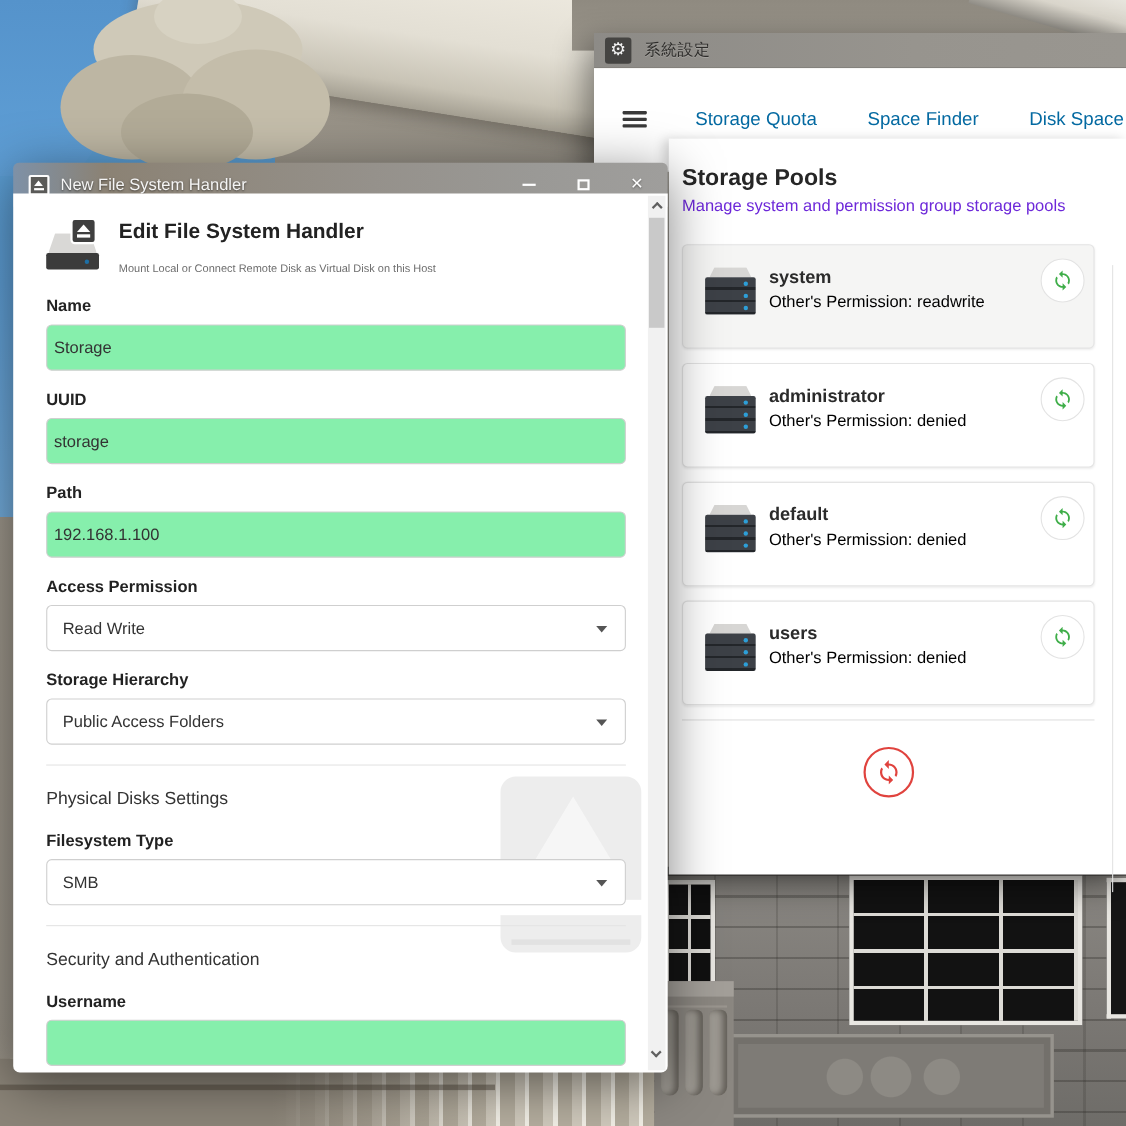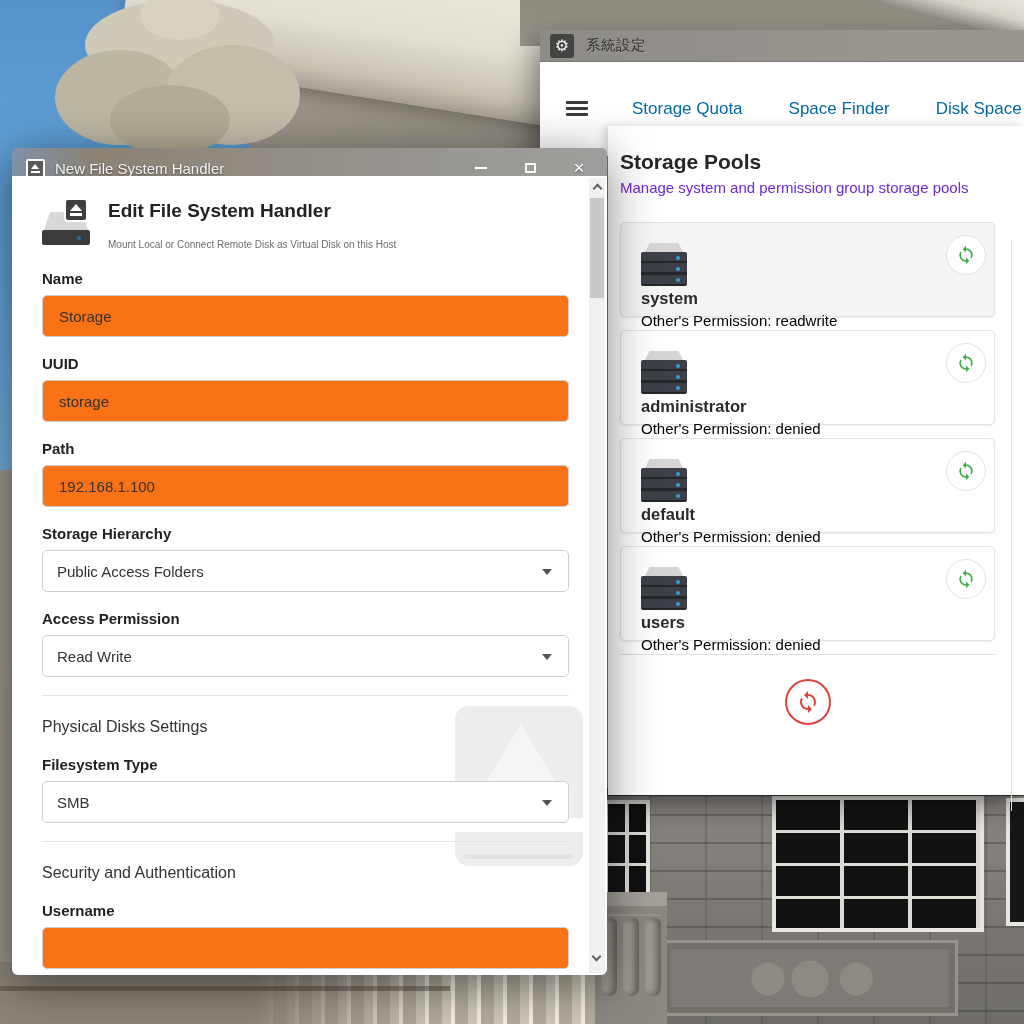--- a/index.html
+++ b/index.html
@@ -83,21 +83,21 @@
   .s-tabs { display:flex; margin-left:44px; gap:46px; }
   .s-tab { font-size:17px; color:#0369a1; white-space:nowrap; cursor:pointer; }
   .s-content { left:68px; top:96px; width:416px; height:669px; background:#ffffff;
     box-shadow:-4px 0 10px rgba(0,0,0,.18); padding:24px 0 0 12px; }
   .s-head { font-size:21px; font-weight:bold; color:#262626; }
   .s-sub { font-size:15px; color:#6d28d9; margin-top:5px; }
   .pool-list { margin-top:26px; width:375px; }
   .pool-card { position:relative; width:375px; height:95px; background:#ffffff;
     border:1px solid #e4e4e4; border-radius:5px; margin-bottom:13px;
     box-shadow:0 1px 2px rgba(0,0,0,.07); display:flex; align-items:flex-start;
-    padding:20px 12px 0 20px; cursor:pointer;flex-direction:column; }
+    padding:20px 12px 0 20px; cursor:pointer; }
   .pool-card.selected { background:#f5f5f4; }
   .rack { width:46px; height:44px; position:relative; flex:0 0 46px; margin-right:12px; }
   .rack .top { position:absolute; left:4px; top:0; width:38px; height:9px; background:#d7d6d4;
     clip-path:polygon(12% 0,88% 0,100% 100%,0 100%); }
   .rack .bodyy { position:absolute; left:0; top:9px; width:46px; height:34px; border-radius:2px;
     background:repeating-linear-gradient(180deg,#3d4147 0 9px,#23262a 9px 11.3px); }
   .rack .dot { position:absolute; right:7px; top:13px; width:4px; height:4px; border-radius:50%;
     background:#2d9fd8; box-shadow:0 11px 0 #2d9fd8, 0 22px 0 #2d9fd8; }
   .pool-text { padding-top:0; }
   .pool-name { font-size:16.5px; font-weight:bold; color:#2b2b2b; }
@@ -161,21 +161,21 @@
     border-radius:4px; border:2px solid #fff; }
   .drive-ico .badge::before { content:""; position:absolute; left:4px; top:4px;
     border-left:6px solid transparent; border-right:6px solid transparent; border-bottom:7px solid #fff; }
   .drive-ico .badge::after { content:""; position:absolute; left:4px; top:13px; width:12px; height:2.5px;
     background:#fff; }
   .d-h-title { font-size:19px; font-weight:bold; color:#222; padding-top:2px; }
   .d-h-sub { font-size:10px; color:#6d6d6d; margin-top:17px; }
   .field { margin-bottom:18px; }
   .field label { display:block; font-size:15px; font-weight:bold; color:#222; margin-bottom:8px; }
   .tinput { width:100%; height:42px; border:1px solid #cfcfcf; border-radius:5px;
-    font-size:15px; color:#333; padding:0 16px; background:#f97316;
+    font-size:15px; color:#333; padding:0 6px; background:#86efac;
     font-family:"Liberation Sans", sans-serif; }
   .dropdown { position:relative; width:100%; height:42px; border:1px solid #cfcfcf; border-radius:5px;
     background:#fff; display:flex; align-items:center; padding:0 14px; font-size:15px; color:#333;
     cursor:pointer; }
   .dd-arrow { position:absolute; right:16px; top:18px; border-left:5px solid transparent;
     border-right:5px solid transparent; border-top:6px solid #555; }
   .h-divider { height:1px; background:#e4e4e4; margin:15px 0 22px; }
   .section-h { font-size:16px; color:#333; margin-bottom:20px; }
 </style>
 </head>
@@ -357,35 +357,35 @@
         <label>UUID</label>
         <input class="tinput" type="text" value="storage" style="">
       </div>
 
       <div class="field">
         <label>Path</label>
         <input class="tinput" type="text" value="192.168.1.100" style="">
       </div>
 
       <div class="field">
+        <label>Access Permission</label>
+        <div class="dropdown">
+          <span>Read Write</span>
+          <span class="dd-arrow"></span>
+        </div>
+      </div>
+
+      <div class="field">
         <label>Storage Hierarchy</label>
         <div class="dropdown">
           <span>Public Access Folders</span>
           <span class="dd-arrow"></span>
         </div>
       </div>
 
-      <div class="field">
-        <label>Access Permission</label>
-        <div class="dropdown">
-          <span>Read Write</span>
-          <span class="dd-arrow"></span>
-        </div>
-      </div>
-
       <div class="h-divider"></div>
       <div class="section-h">Physical Disks Settings</div>
 
       <div class="field">
         <label>Filesystem Type</label>
         <div class="dropdown">
           <span>SMB</span>
           <span class="dd-arrow"></span>
         </div>
       </div>

